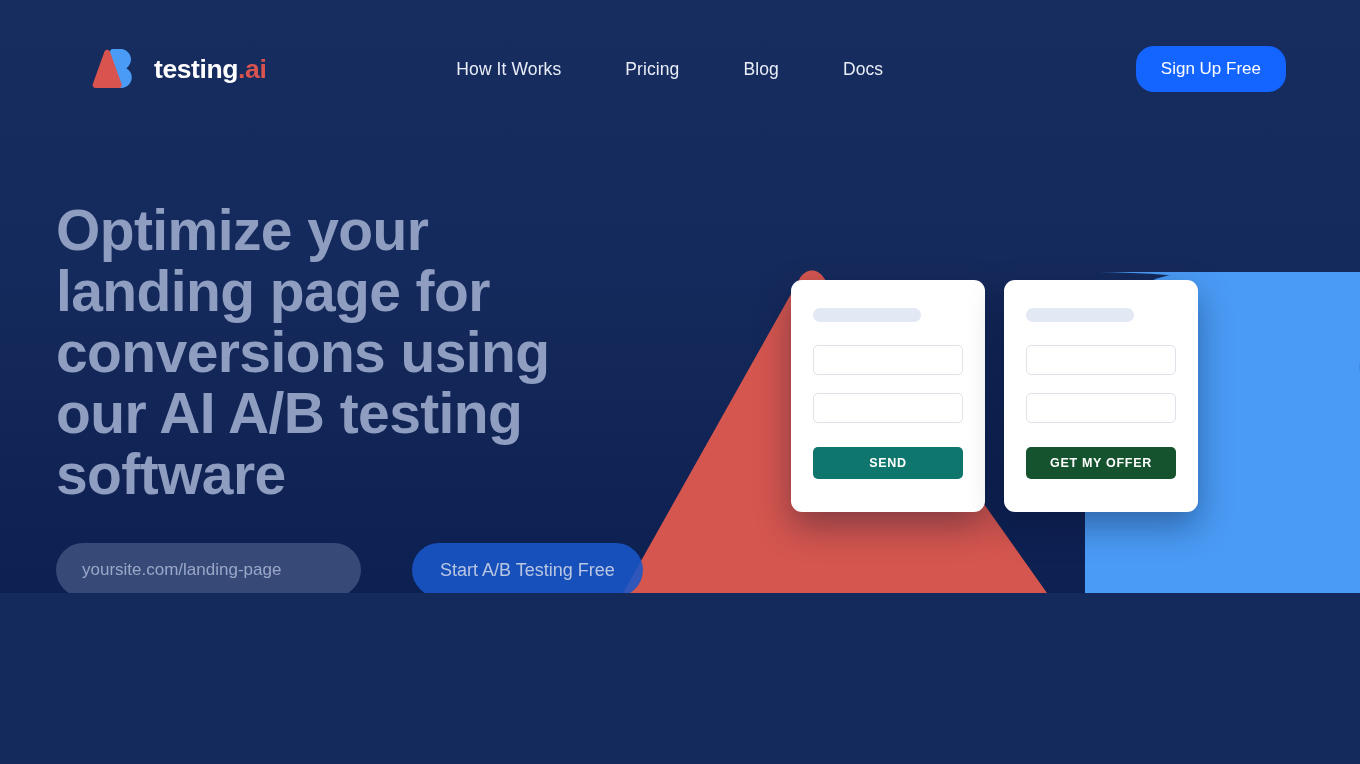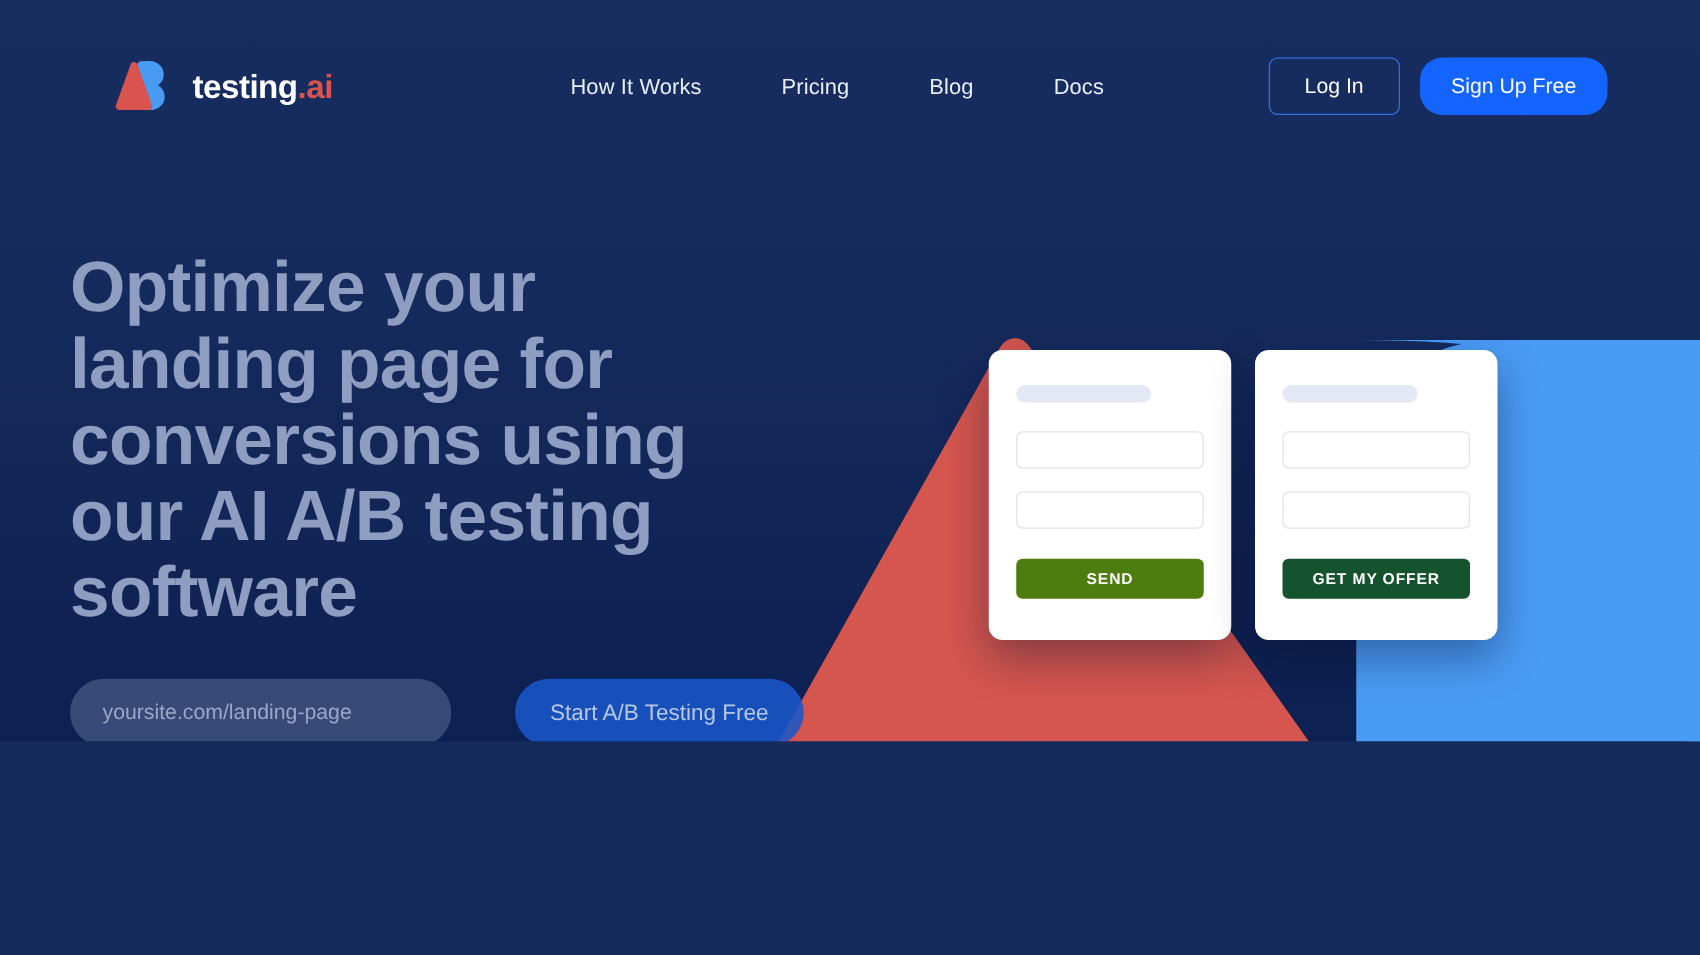--- a/index.html
+++ b/index.html
@@ -267,21 +267,21 @@
     border: none;
     border-radius: 5px;
     color: #ffffff;
     font-family: inherit;
     font-size: 12.5px;
     font-weight: bold;
     letter-spacing: 0.7px;
     cursor: pointer;
     margin-top: 6px;
   }
-  .card-btn.red  { background: #4d7c0f; }
+  .card-btn.red  { background: #0f766e; }
   .card-btn.blue { background: #14532d; }
 </style>
 </head>
 <body>
 
 <div class="page">
 
   <div class="bg-layer">
 
     <div class="dot-grid"></div>
@@ -331,21 +331,20 @@
       </div>
 
       <nav class="nav">
         <a class="nav-link" href="#">How It Works</a>
         <a class="nav-link" href="#">Pricing</a>
         <a class="nav-link" href="#">Blog</a>
         <a class="nav-link" href="#">Docs</a>
       </nav>
 
       <div class="header-actions">
-        <button class="btn-login">Log In</button>
         <button class="btn-signup">Sign Up Free</button>
       </div>
 
     </div>
   </header>
 
   <section class="hero">
     <h1 class="hero-title">Optimize your landing page for conversions using our AI A/B testing software</h1>
 
     <div class="cta-form">

